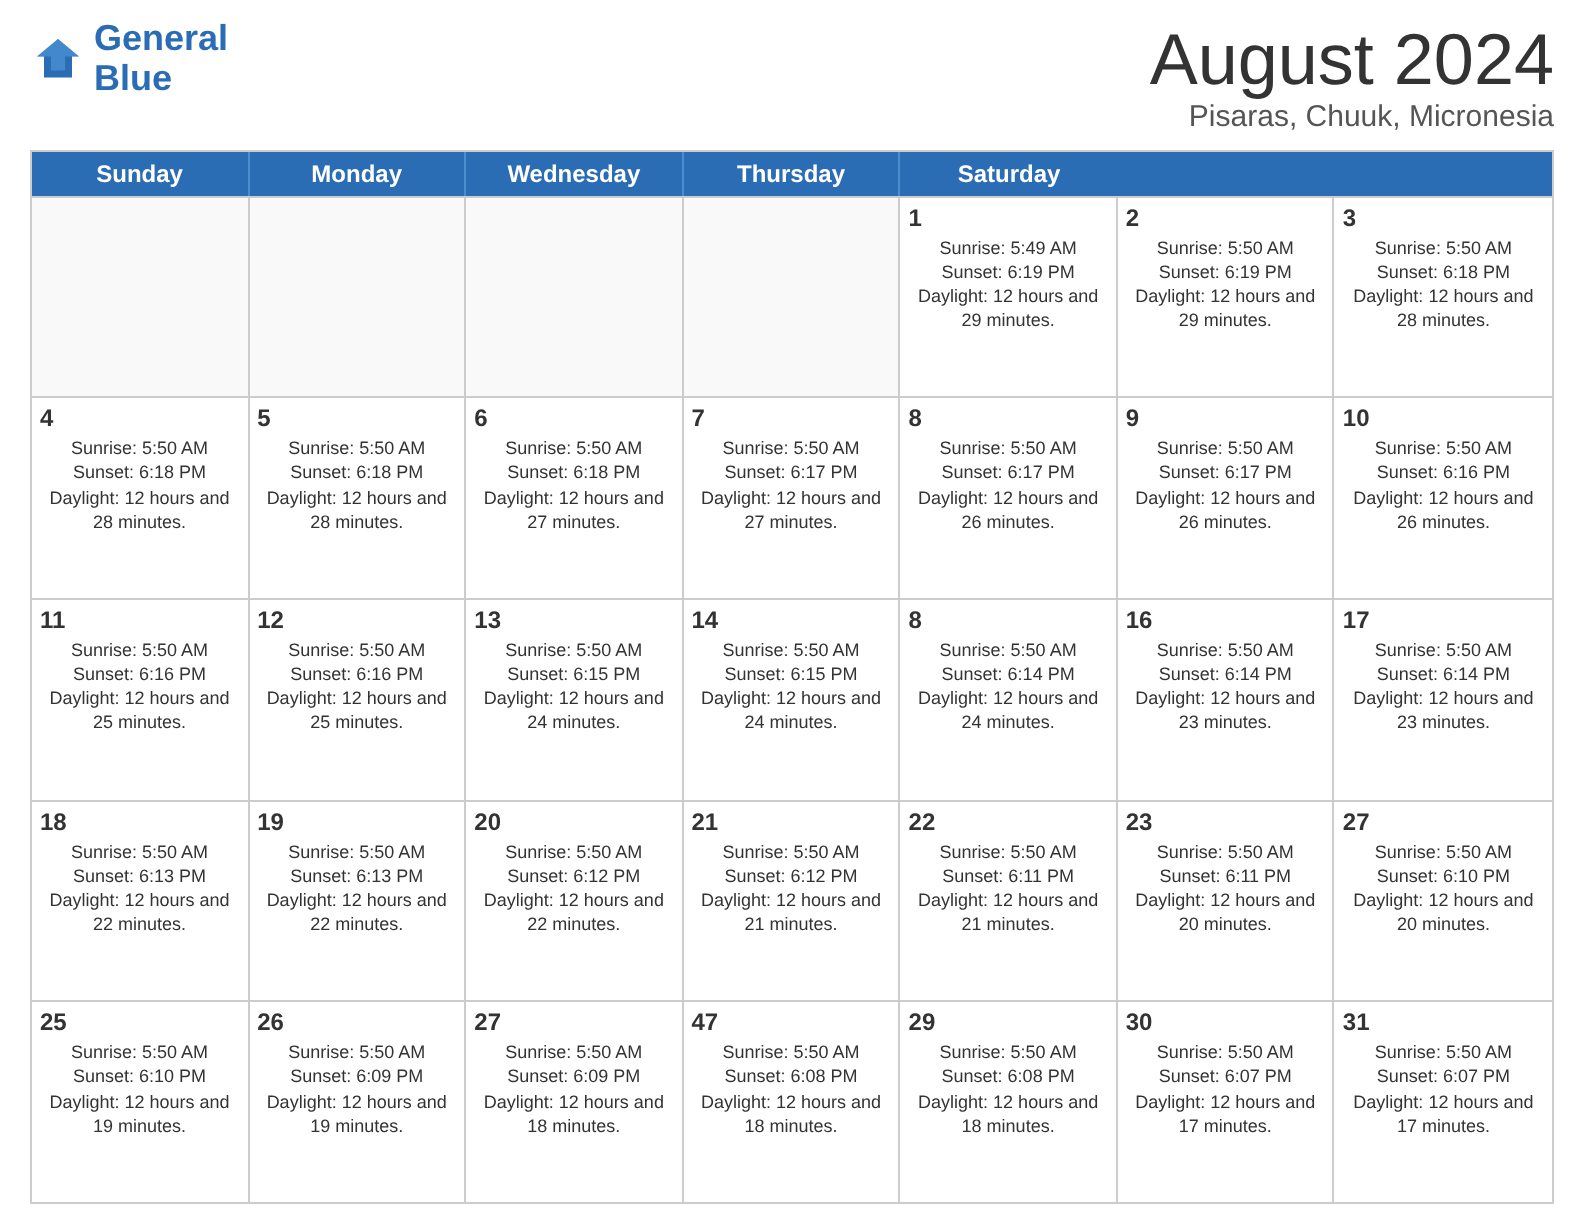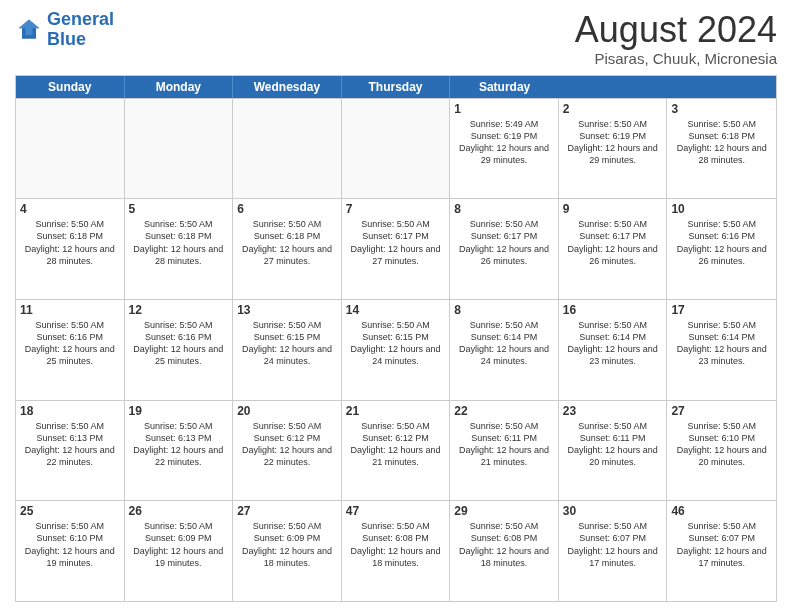--- a/index.html
+++ b/index.html
@@ -265,19 +265,19 @@
           </div>
           <div class="cal-cell">
             <div class="day-num">29</div>
             <div class="day-detail">Sunrise: 5:50 AM<br>Sunset: 6:08 PM<br>Daylight: 12 hours and 18 minutes.</div>
           </div>
           <div class="cal-cell">
             <div class="day-num">30</div>
             <div class="day-detail">Sunrise: 5:50 AM<br>Sunset: 6:07 PM<br>Daylight: 12 hours and 17 minutes.</div>
           </div>
           <div class="cal-cell">
-            <div class="day-num">46</div>
+            <div class="day-num">31</div>
             <div class="day-detail">Sunrise: 5:50 AM<br>Sunset: 6:07 PM<br>Daylight: 12 hours and 17 minutes.</div>
           </div>
         </div>
       </div>
   </div>
 </div>
 
 </body></html>

